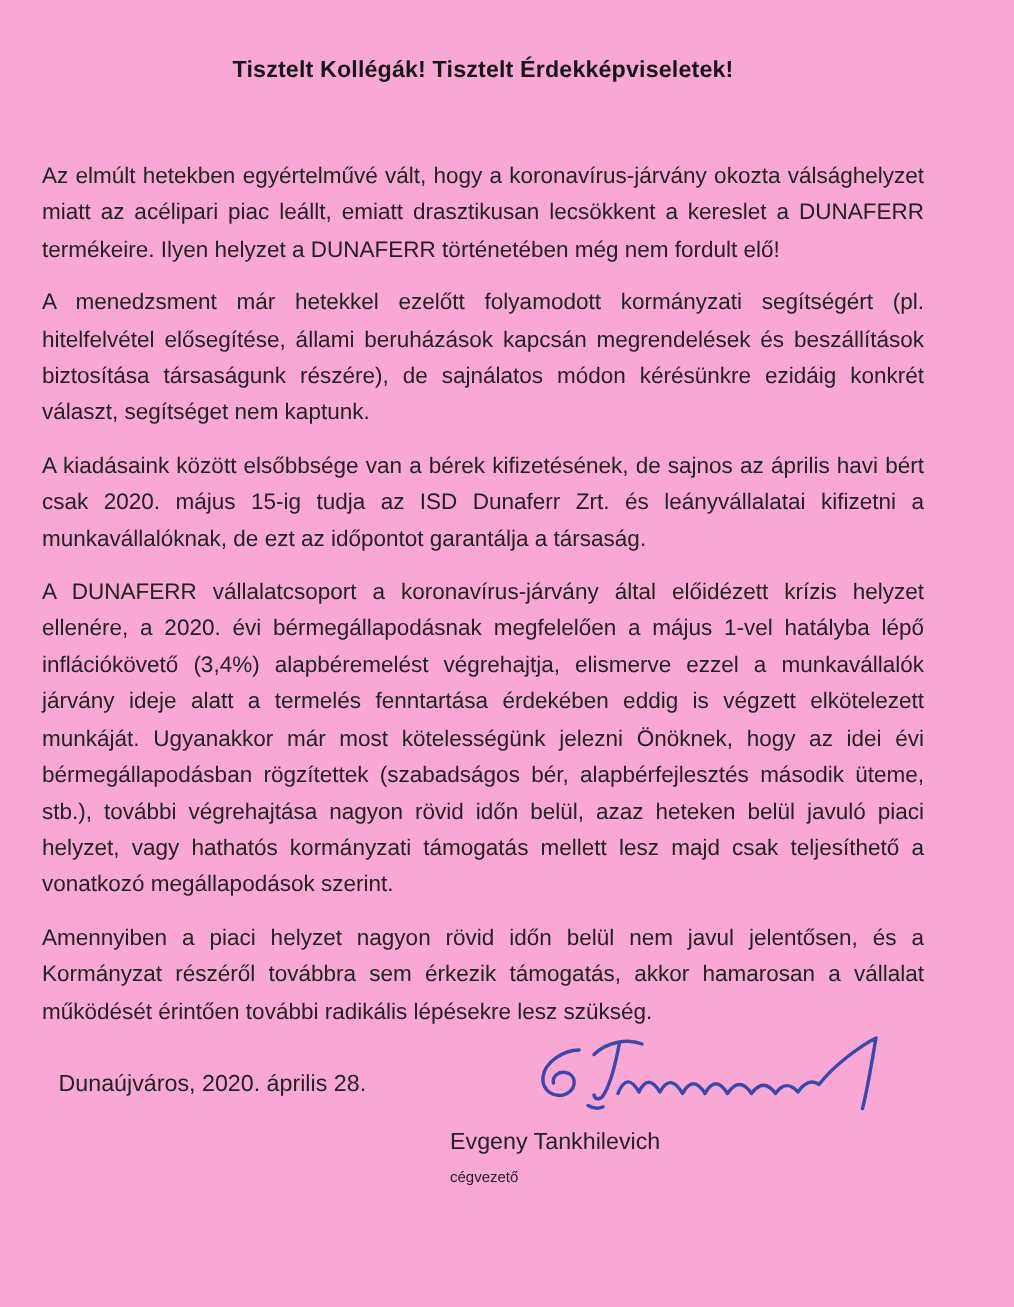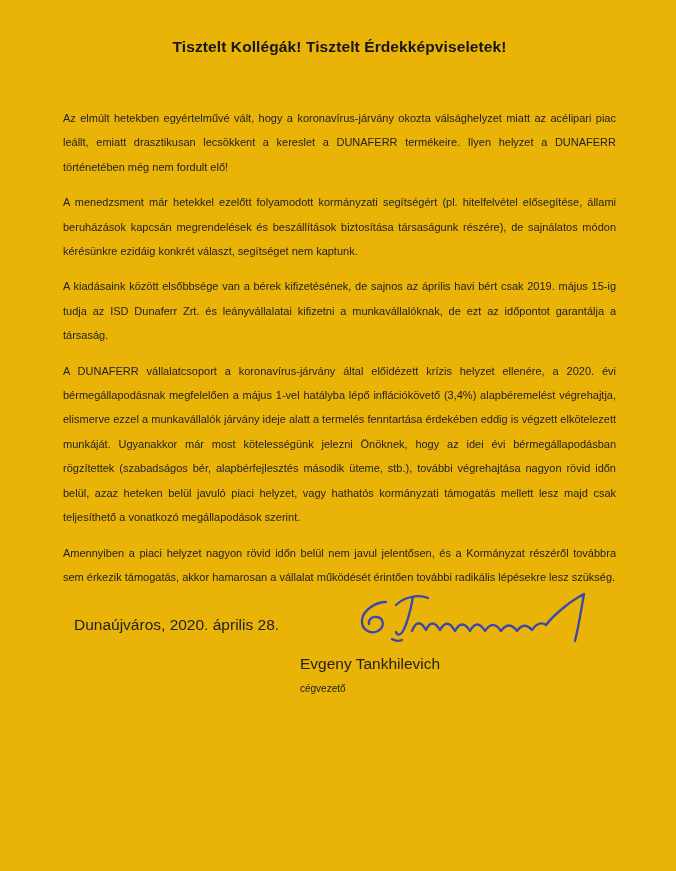--- a/index.html
+++ b/index.html
@@ -11,34 +11,34 @@
     width: 676px;
     height: 871px;
     overflow: hidden;
     font-family: "Liberation Sans", "DejaVu Sans", sans-serif;
     color: #1f1f1f;
   }
   .page {
     box-sizing: border-box;
     width: 676px;
     height: 871px;
-    padding: 38px 60px 0 63px;
-    background: #eab308;
+    padding: 38px 60px 0 28px;
+    background: #f9a8d4;
   }
   .letter-title {
     margin: 0 0 50px 0;
     font-size: 15.5px;
     font-weight: bold;
     text-align: center;
     letter-spacing: 0.1px;
     color: #161616;
   }
   .letter-paragraph {
     margin: 0 0 11px 0;
-    font-size: 11px;
+    font-size: 15px;
     line-height: 24.4px;
     text-align: justify;
     text-justify: inter-word;
     color: #222222;
   }
   .closing-row {
     display: flex;
     align-items: flex-start;
     margin-top: 13px;
   }
@@ -78,21 +78,21 @@
 <body>
 
 <div class="page">
 
   <h1 class="letter-title">Tisztelt Kollégák! Tisztelt Érdekképviseletek!</h1>
 
   <p class="letter-paragraph">Az elmúlt hetekben egyértelművé vált, hogy a koronavírus-járvány okozta válsághelyzet miatt az acélipari piac leállt, emiatt drasztikusan lecsökkent a kereslet a DUNAFERR termékeire. Ilyen helyzet a DUNAFERR történetében még nem fordult elő!</p>
 
   <p class="letter-paragraph">A menedzsment már hetekkel ezelőtt folyamodott kormányzati segítségért (pl. hitelfelvétel elősegítése, állami beruházások kapcsán megrendelések és beszállítások biztosítása társaságunk részére), de sajnálatos módon kérésünkre ezidáig konkrét választ, segítséget nem kaptunk.</p>
 
-  <p class="letter-paragraph">A kiadásaink között elsőbbsége van a bérek kifizetésének, de sajnos az április havi bért csak 2019. május 15-ig tudja az ISD Dunaferr Zrt. és leányvállalatai kifizetni a munkavállalóknak, de ezt az időpontot garantálja a társaság.</p>
+  <p class="letter-paragraph">A kiadásaink között elsőbbsége van a bérek kifizetésének, de sajnos az április havi bért csak 2020. május 15-ig tudja az ISD Dunaferr Zrt. és leányvállalatai kifizetni a munkavállalóknak, de ezt az időpontot garantálja a társaság.</p>
 
   <p class="letter-paragraph">A DUNAFERR vállalatcsoport a koronavírus-járvány által előidézett krízis helyzet ellenére, a 2020. évi bérmegállapodásnak megfelelően a május 1-vel hatályba lépő inflációkövető (3,4%) alapbéremelést végrehajtja, elismerve ezzel a munkavállalók járvány ideje alatt a termelés fenntartása érdekében eddig is végzett elkötelezett munkáját. Ugyanakkor már most kötelességünk jelezni Önöknek, hogy az idei évi bérmegállapodásban rögzítettek (szabadságos bér, alapbérfejlesztés második üteme, stb.), további végrehajtása nagyon rövid időn belül, azaz heteken belül javuló piaci helyzet, vagy hathatós kormányzati támogatás mellett lesz majd csak teljesíthető a vonatkozó megállapodások szerint.</p>
 
   <p class="letter-paragraph">Amennyiben a piaci helyzet nagyon rövid időn belül nem javul jelentősen, és a Kormányzat részéről továbbra sem érkezik támogatás, akkor hamarosan a vállalat működését érintően további radikális lépésekre lesz szükség.</p>
 
   <div class="closing-row">
 
     <p class="dateline">Dunaújváros, 2020. április 28.</p>
 
     <div class="sig-block">

